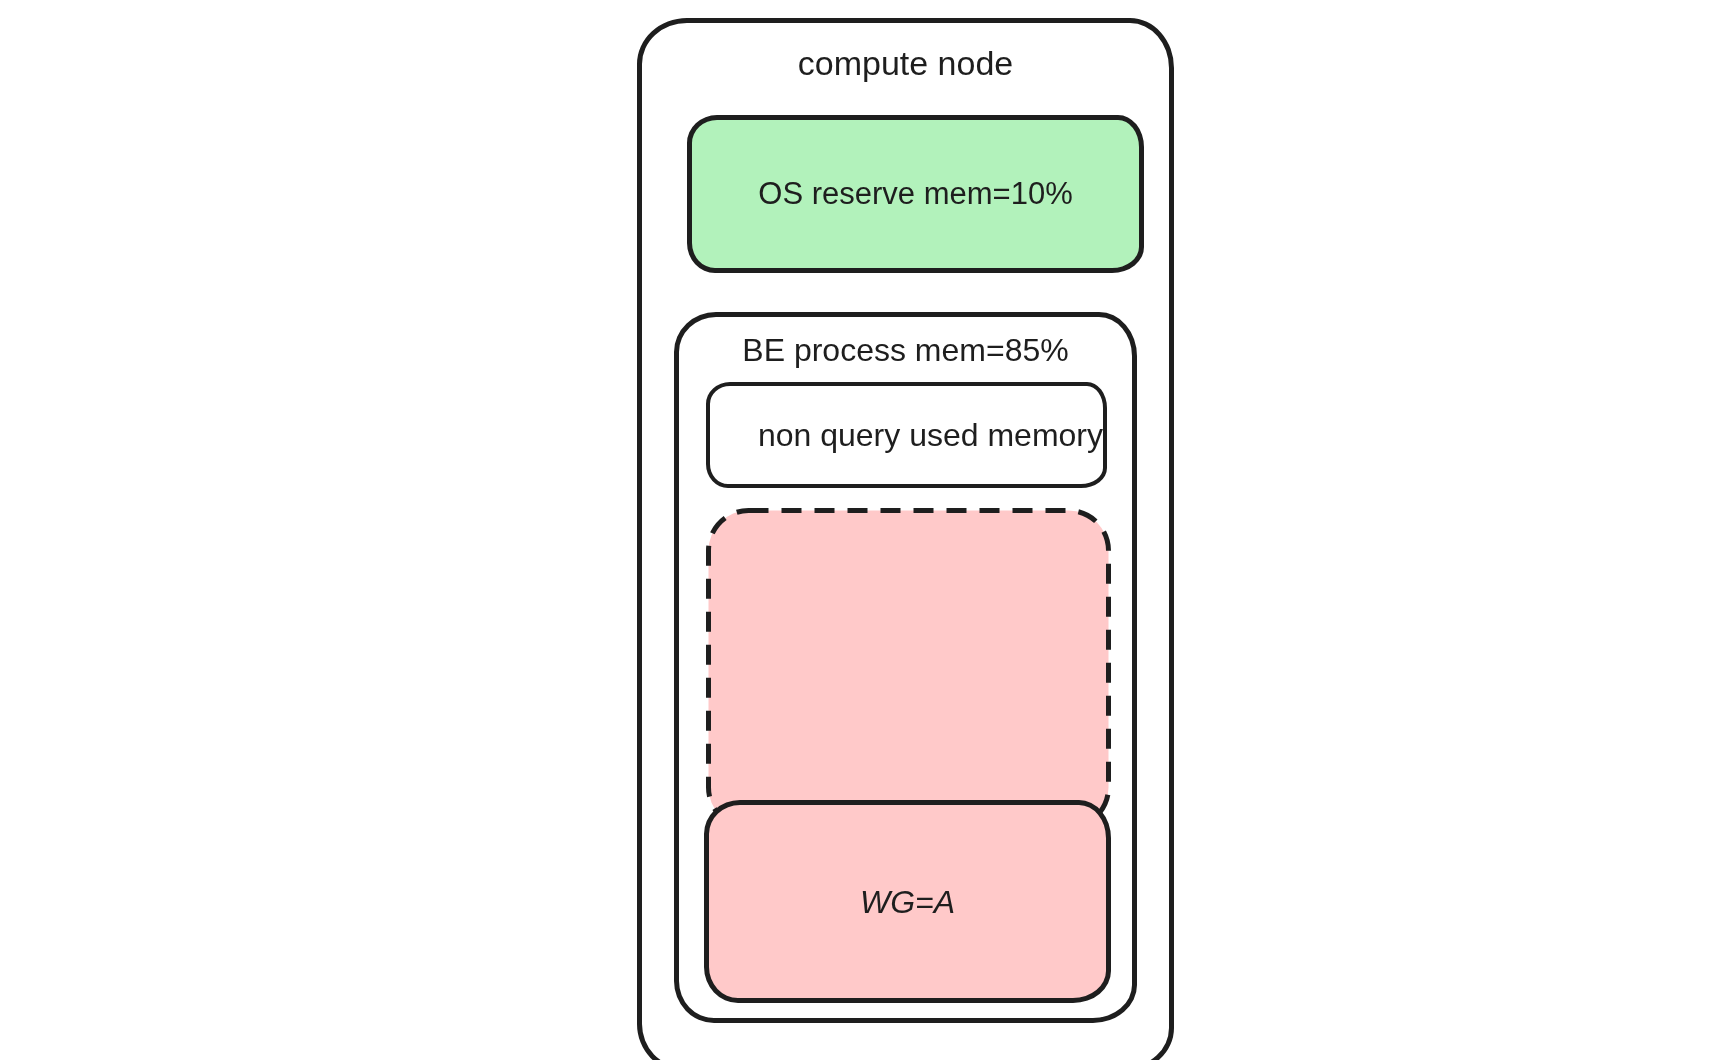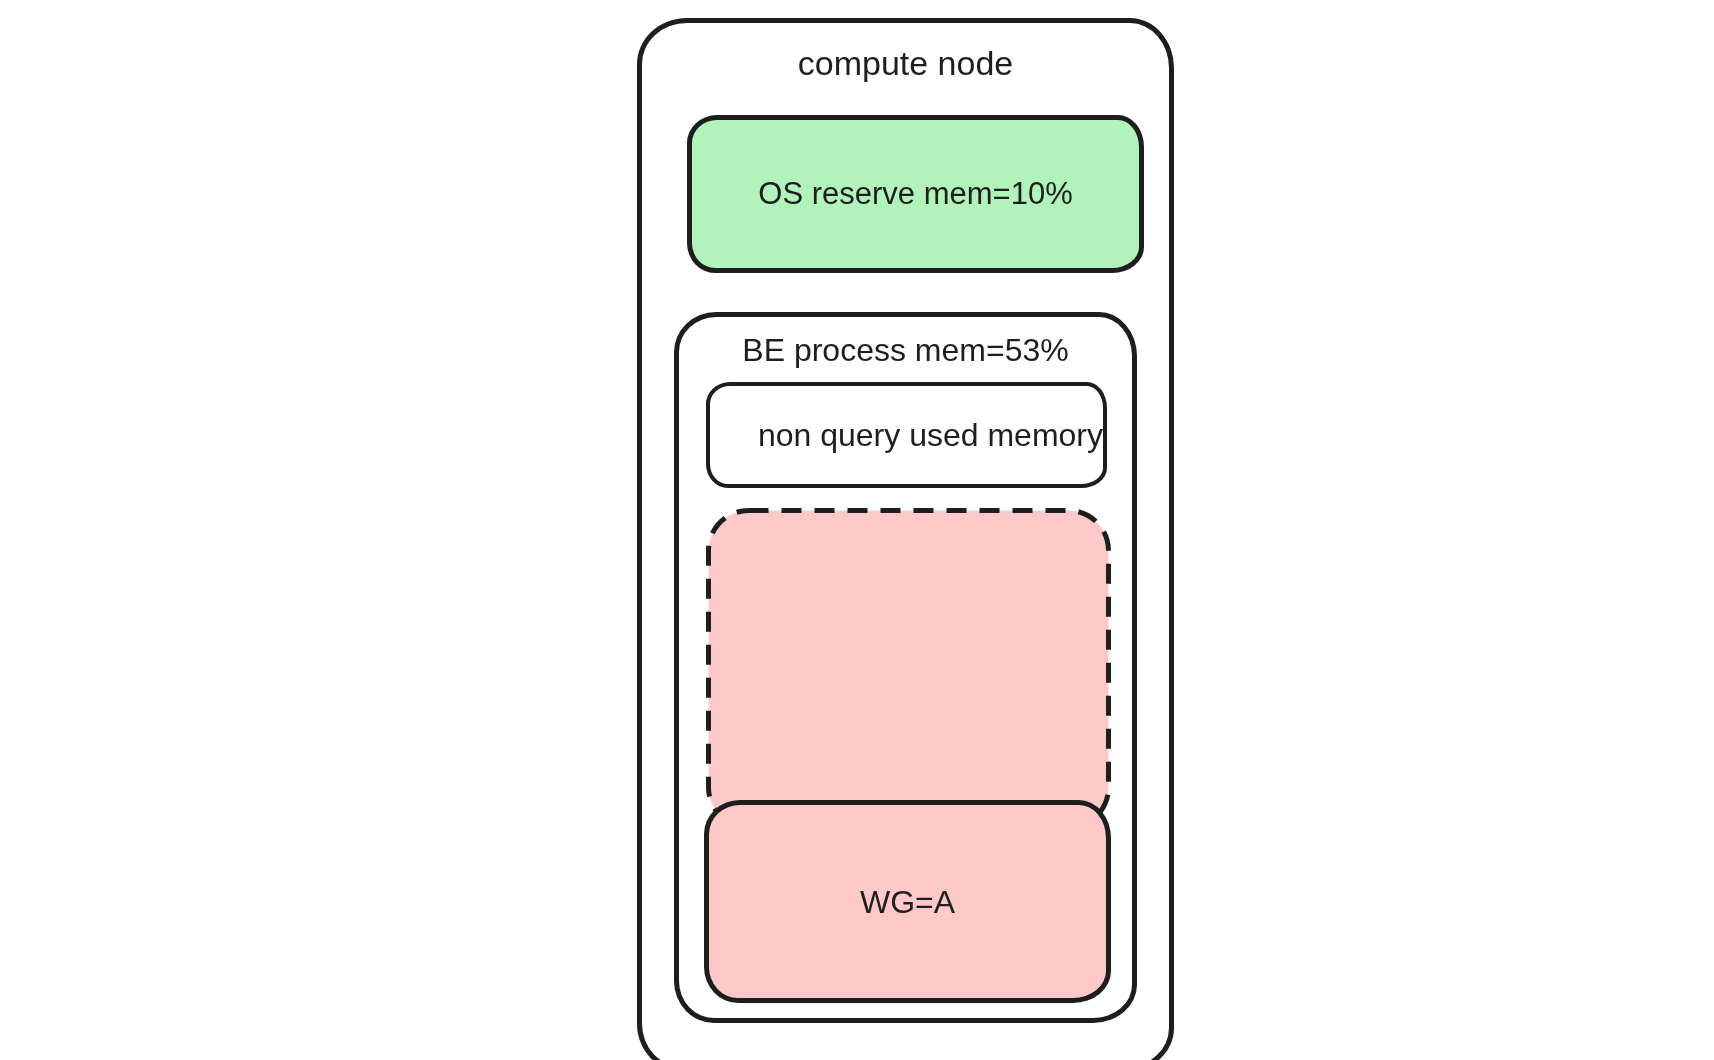--- a/index.html
+++ b/index.html
@@ -106,38 +106,39 @@
     background: var(--pink-fill, #ffc9c9);
     display: flex;
     flex-direction: column;
     align-items: center;
     justify-content: center;
     font-size: 32px;
     line-height: 38px;
     text-align: center;
     white-space: nowrap;
     z-index: 2;
+    font-style: italic;
   }
 </style>
 </head>
 <body>
 
 <div class="canvas">
 
   <div class="box outer-box">
 
     <div class="outer-title">compute node</div>
 
     <div class="box green-box">
       <span>OS reserve mem=10%</span>
     </div>
 
     <div class="box be-box">
 
-      <div class="be-label">BE process mem=53%</div>
+      <div class="be-label">BE process mem=85%</div>
 
       <div class="nonquery-box" style="position:absolute; box-sizing:border-box;">
         <span>non query used memory</span>
       </div>
 
       <svg class="dashed-box" viewBox="0 0 405 322" preserveAspectRatio="none" aria-hidden="true">
         <rect x="2.5" y="2.5" width="400" height="317" rx="40" ry="40" style="fill: var(--pink-fill, #ffc9c9); stroke: var(--stroke-color, #1e1e1e);" stroke-width="5" stroke-dasharray="20 13"></rect>
       </svg>
 
       <div class="box wg-box">

